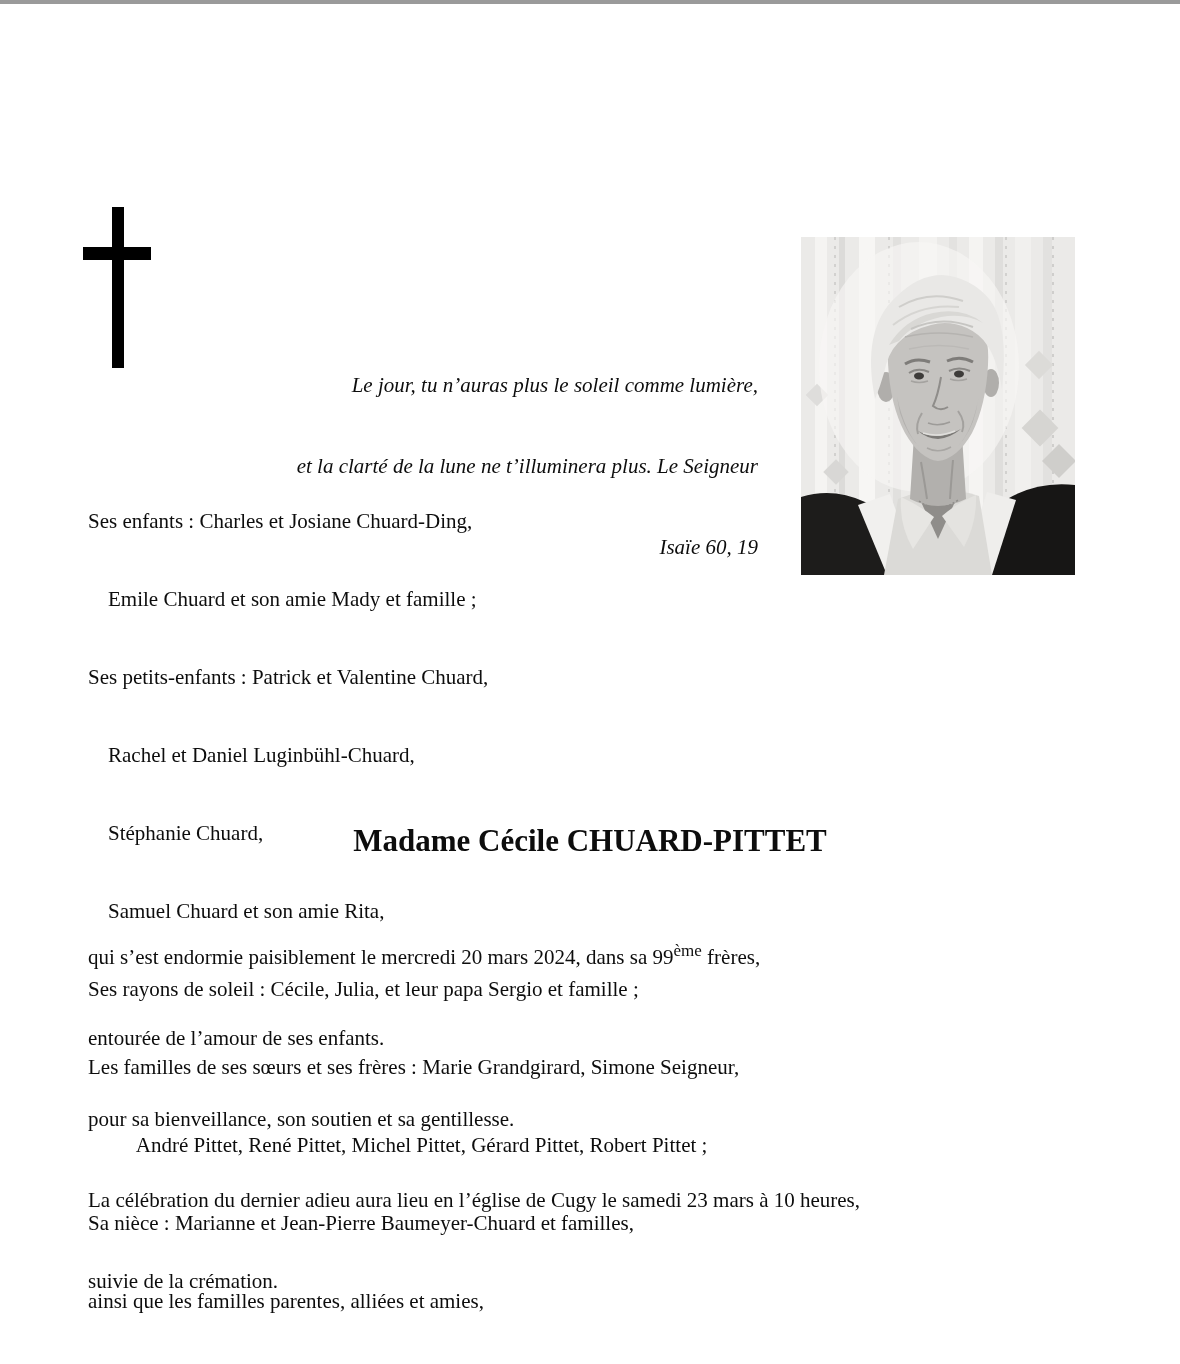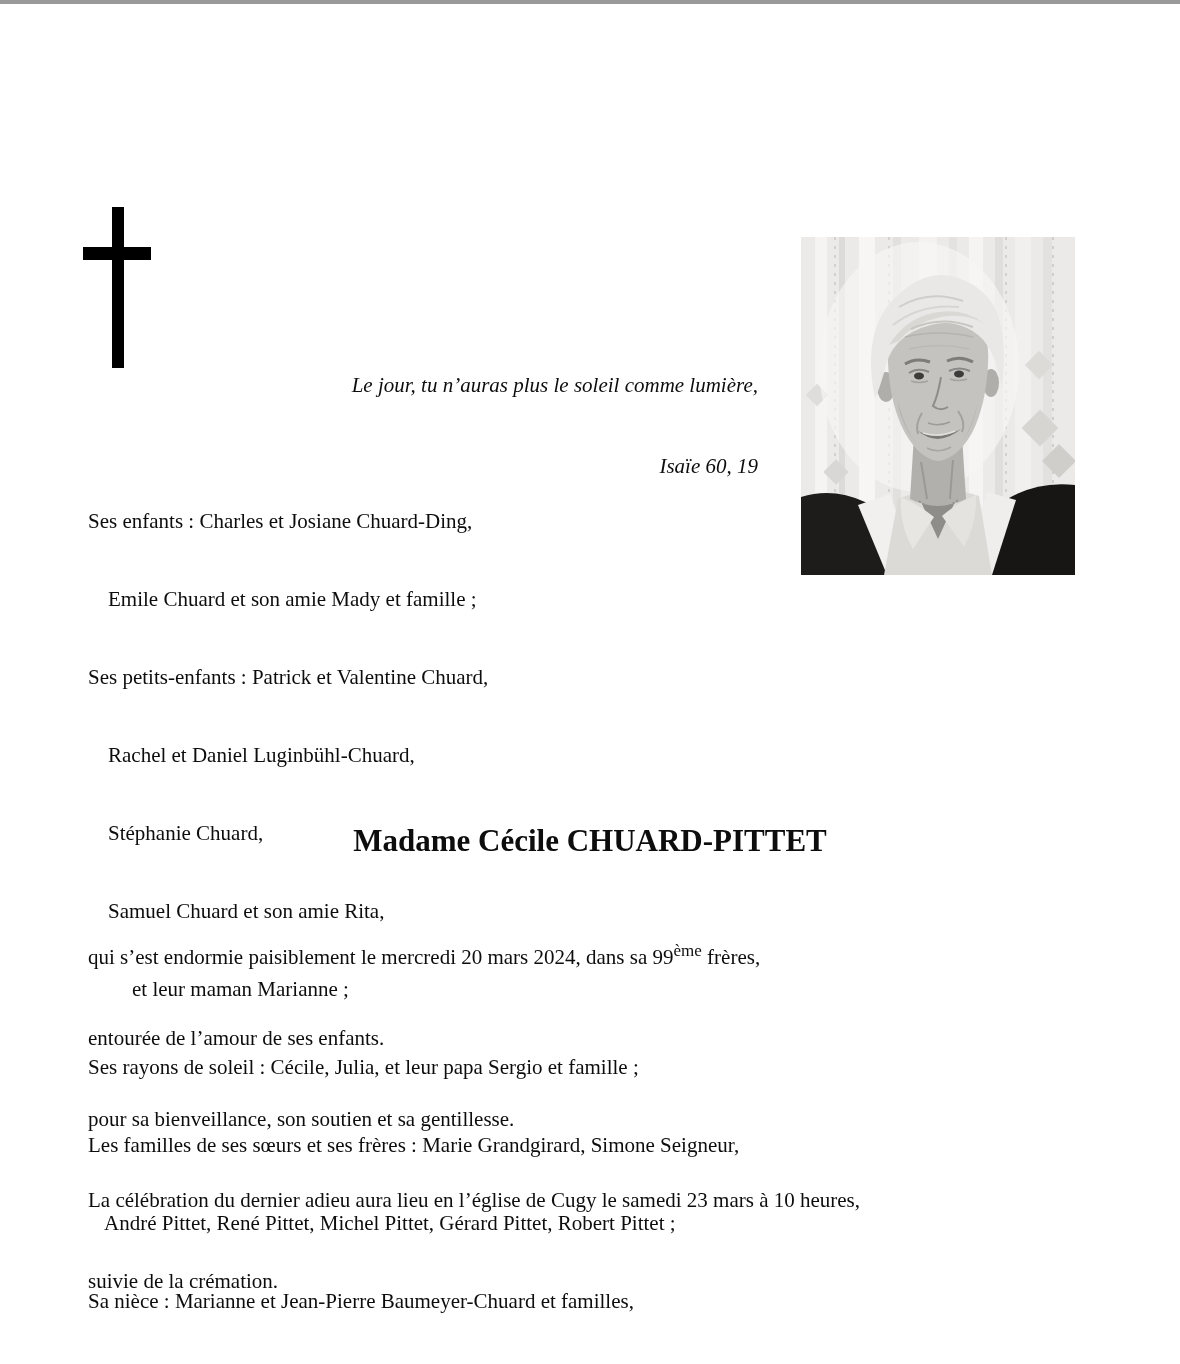--- a/index.html
+++ b/index.html
@@ -25,21 +25,21 @@
   
   .photo{position:absolute;left:801px;top:233px;width:274px;height:338px;}
   .photo svg{display:block;width:274px;height:338px;}
   
   .family{
     position:absolute;left:88px;top:452px;
     font-size:21px;line-height:26px;white-space:pre;
   }
   .ind1{padding-left:20px;}
   .ind2{padding-left:44px;}
-  .ind3{padding-left:16px;}
+  .ind3{padding-left:16px;text-align:center;}
   
   .name-title{
     position:absolute;left:0;top:818px;width:1180px;
     text-align:center;font-size:31px;font-weight:bold;
     line-height:38px;white-space:pre;
   }
   
   .details{
     position:absolute;left:88px;top:886px;
     font-size:21px;line-height:27px;white-space:pre;
@@ -51,20 +51,21 @@
 
 <div class="page">
 
   <div class="cross">
     <div class="vbar"></div>
     <div class="hbar"></div>
   </div>
 
   <div class="quote">
     <div>Le jour, tu n’auras plus le soleil comme lumière,</div>
+    <div>et la clarté de la lune ne t’illuminera plus. Le Seigneur</div>
     <div>Isaïe 60, 19</div>
   </div>
 
   <div class="photo">
     <svg viewBox="0 0 274 338" xmlns="http://www.w3.org/2000/svg">
 
       <rect width="274" height="338" fill="#ebeae8"></rect>
       <rect x="14" y="0" width="12" height="338" fill="#f5f4f2"></rect>
       <rect x="38" y="0" width="6" height="338" fill="#dcdbd9"></rect>
       <rect x="58" y="0" width="16" height="338" fill="#f7f6f4"></rect>
@@ -145,21 +146,20 @@
     </svg>
   </div>
 
   <div class="family">
     <div>Ses enfants : Charles et Josiane Chuard-Ding,</div>
     <div class="ind1">Emile Chuard et son amie Mady et famille ;</div>
     <div>Ses petits-enfants : Patrick et Valentine Chuard,</div>
     <div class="ind1">Rachel et Daniel Luginbühl-Chuard,</div>
     <div class="ind1">Stéphanie Chuard,</div>
     <div class="ind1">Samuel Chuard et son amie Rita,</div>
-    <div class="ind2">et leur maman Marianne ;</div>
     <div>Ses rayons de soleil : Cécile, Julia, et leur papa Sergio et famille ;</div>
     <div>Les familles de ses sœurs et ses frères : Marie Grandgirard, Simone Seigneur,</div>
     <div class="ind3">André Pittet, René Pittet, Michel Pittet, Gérard Pittet, Robert Pittet ;</div>
     <div>Sa nièce : Marianne et Jean-Pierre Baumeyer-Chuard et familles,</div>
     <div>ainsi que les familles parentes, alliées et amies,</div>
     
   </div>
 
   <div class="name-title">Madame Cécile CHUARD-PITTET</div>
 

